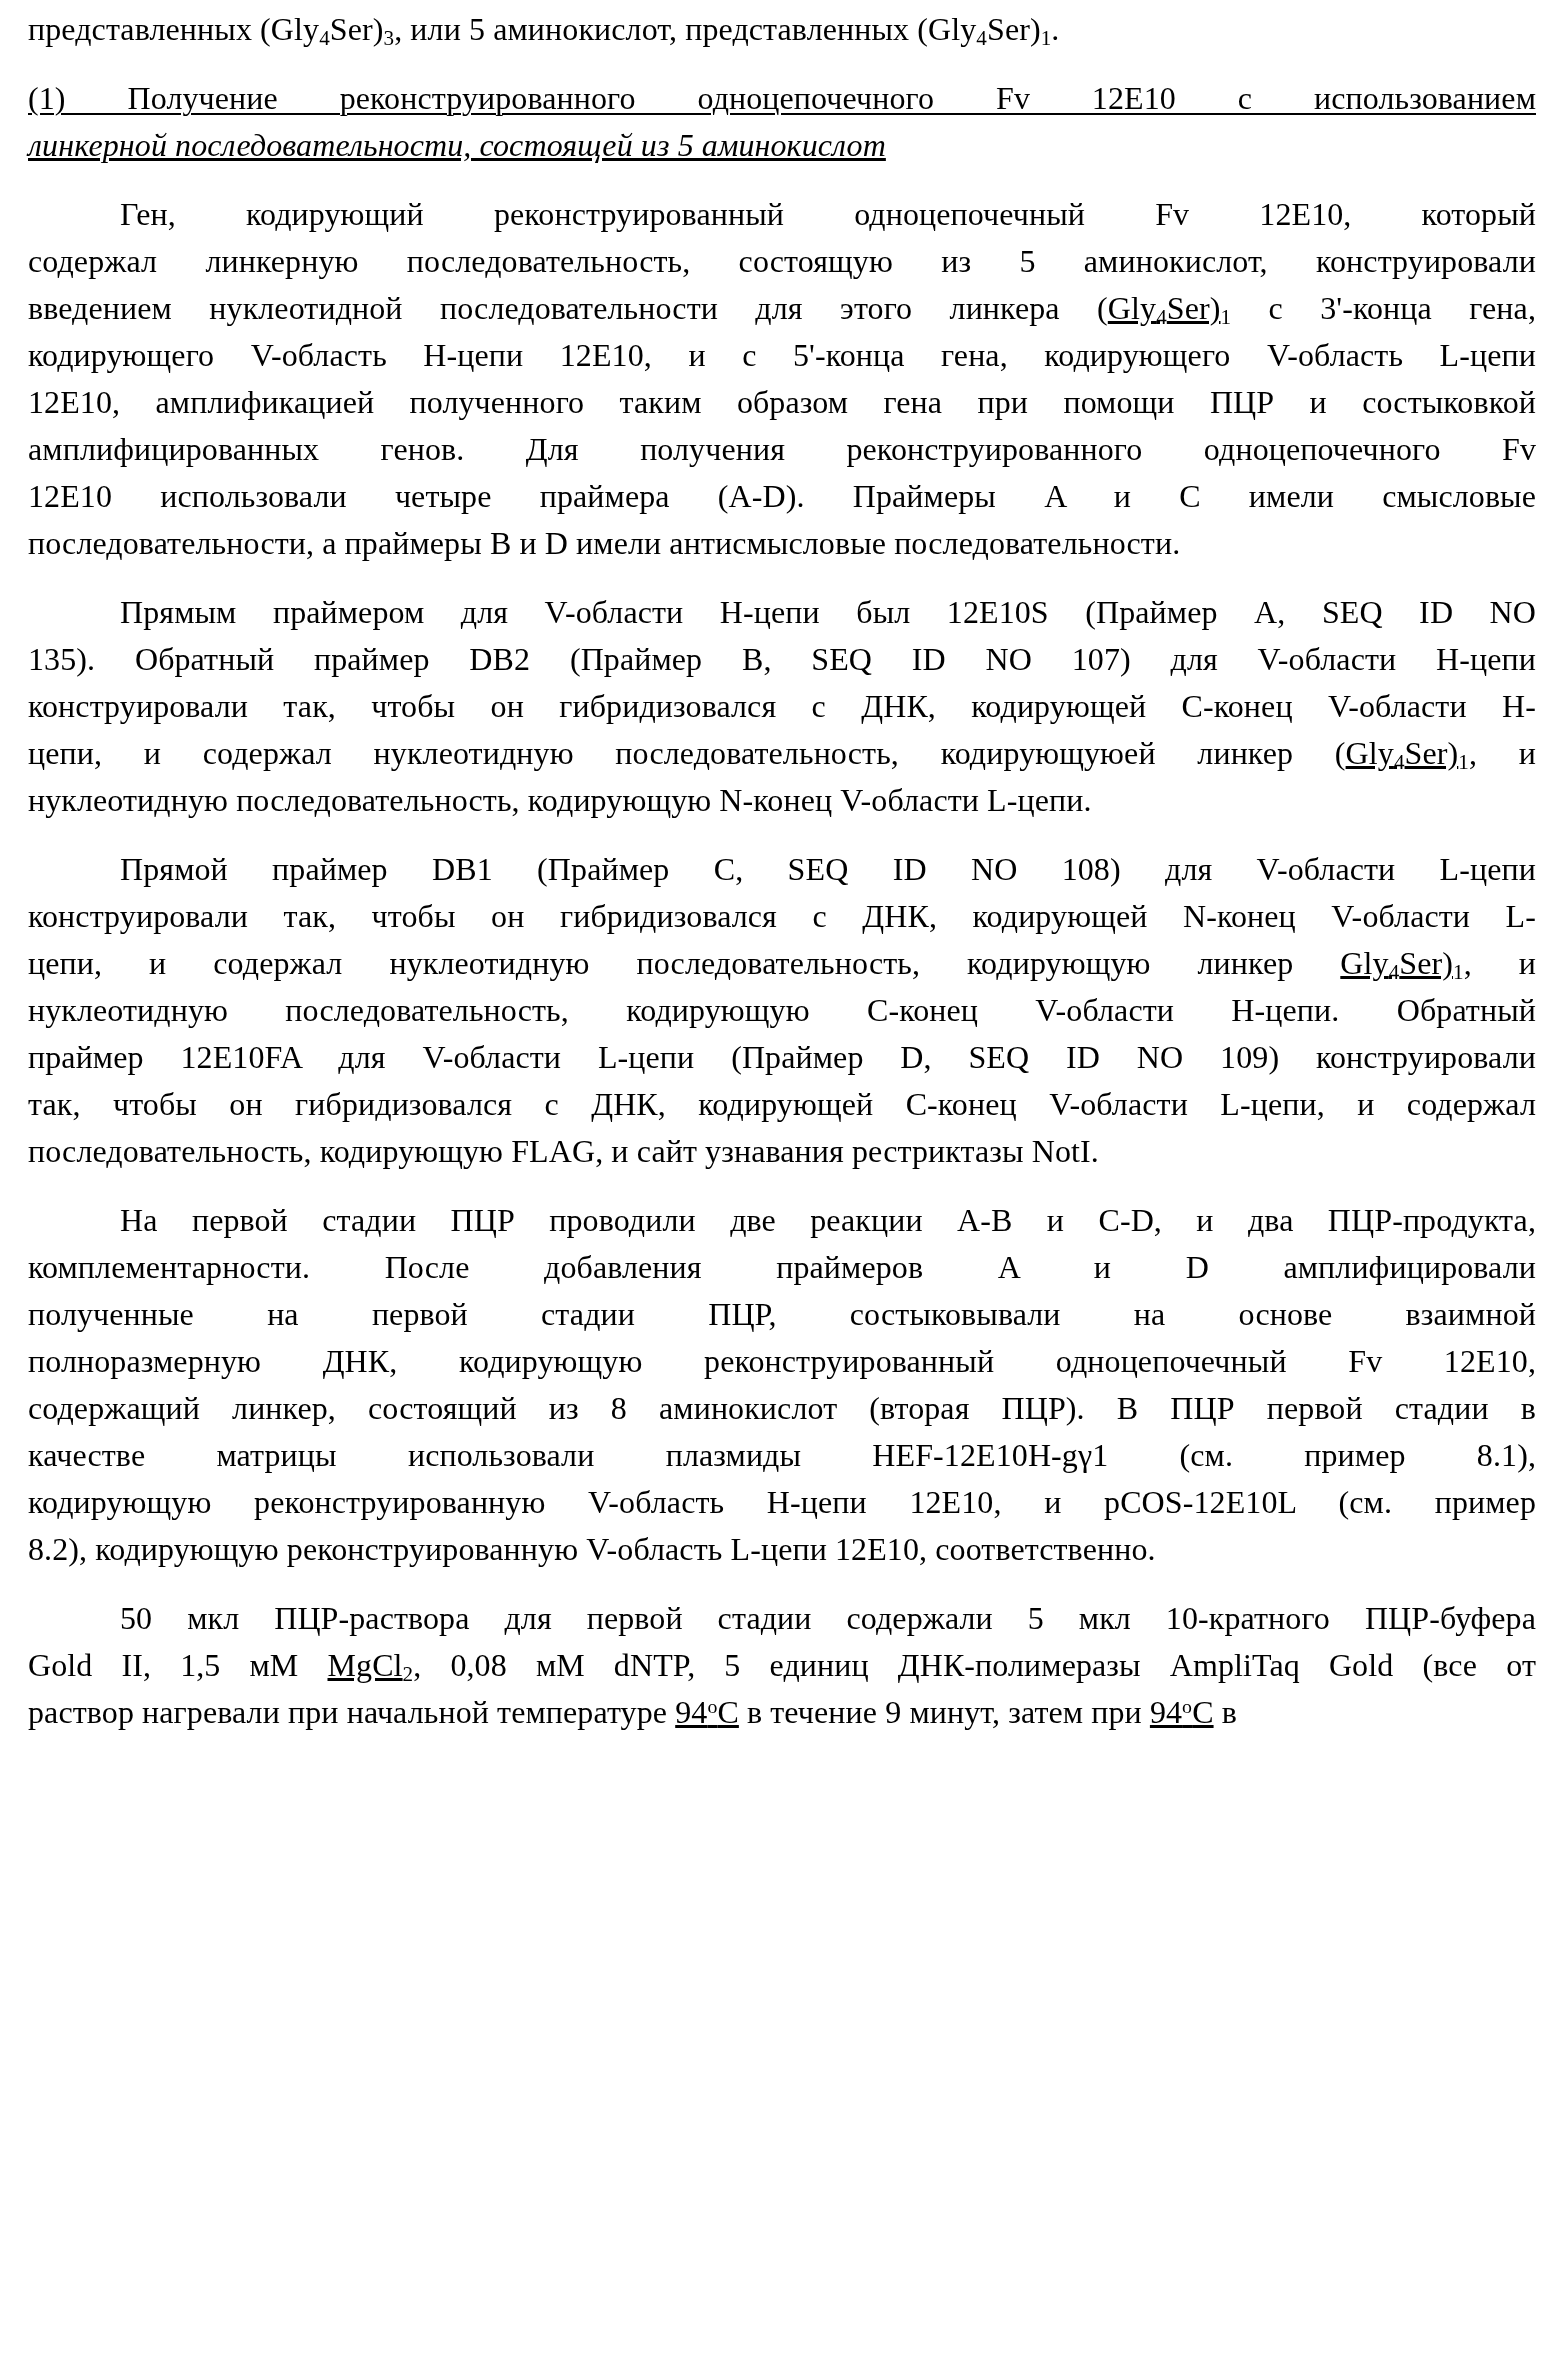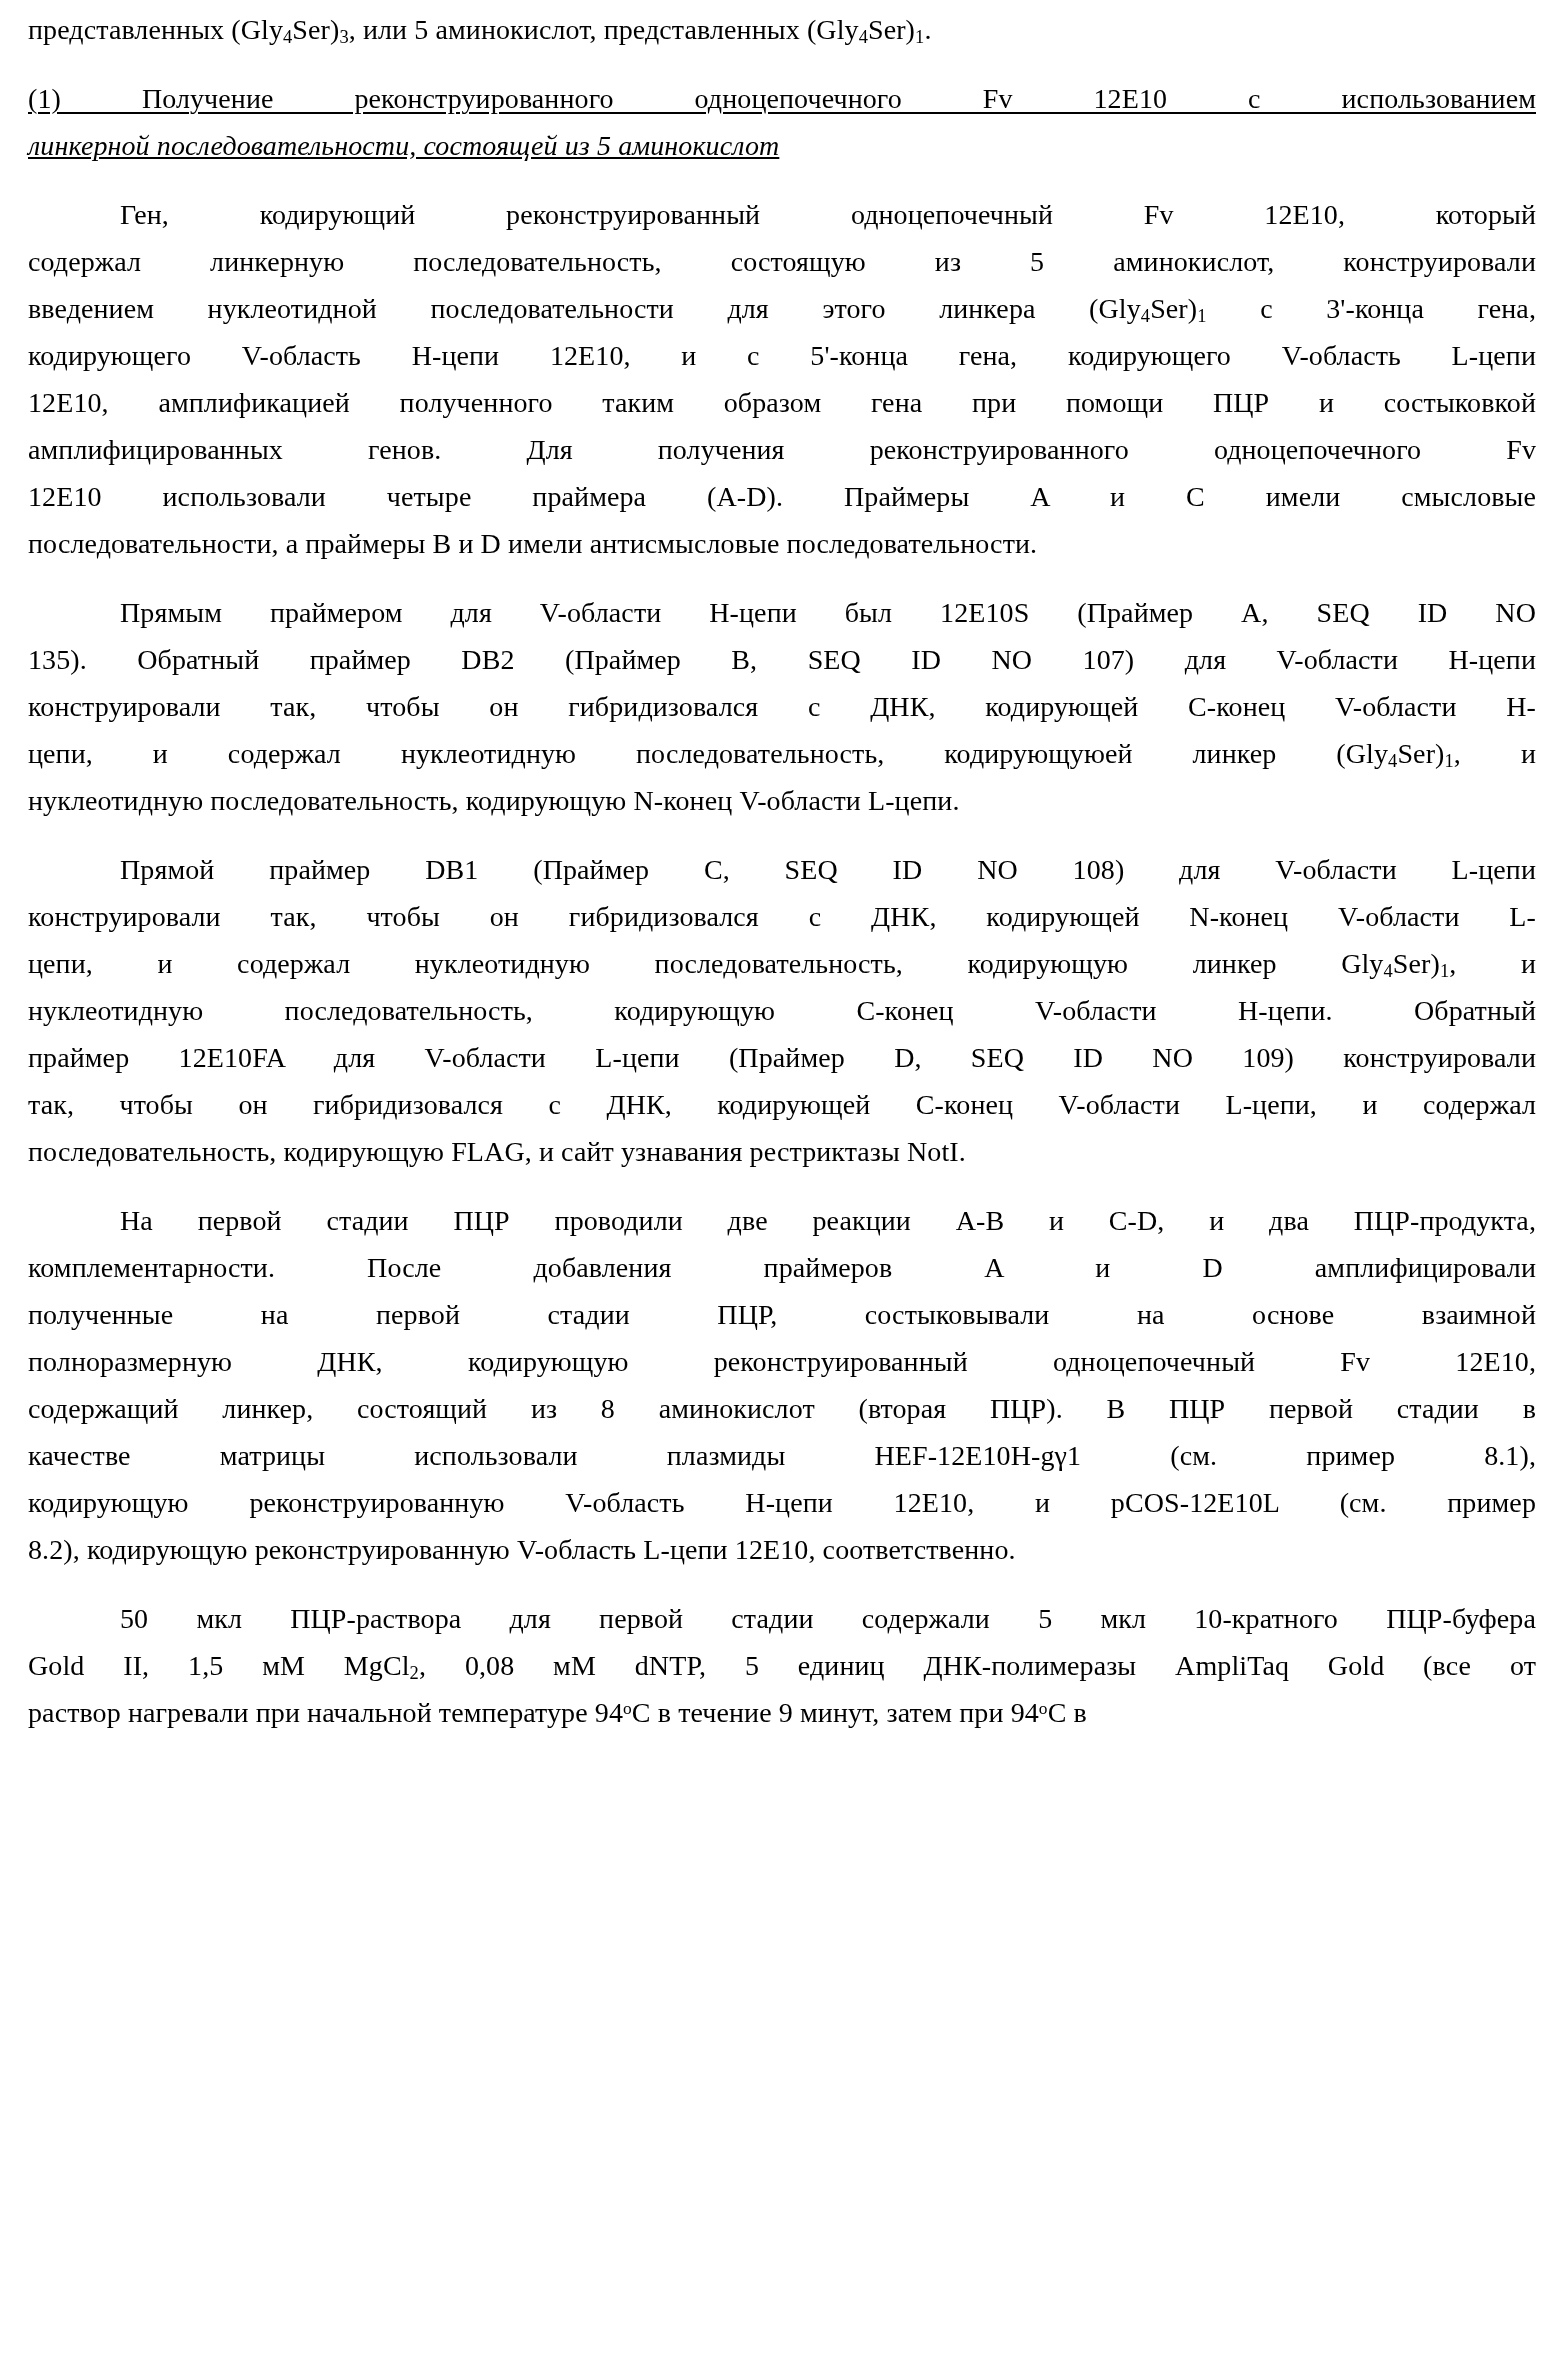--- a/index.html
+++ b/index.html
@@ -15,21 +15,21 @@
   #page {
     position: relative;
     width: 1564px;
     height: 2366px;
     box-sizing: border-box;
     padding: 6.2px 28px 0 28px;
     background: #ffffff;
     overflow: hidden;
   }
   .doc {
-    font-size: 28px;
+    font-size: 32px;
     line-height: 47px;
     text-align: justify;
     text-justify: inter-word;
     letter-spacing: 0.1px;
   }
   p.para {
     margin: 0 0 0 0;
     text-align: justify;
     text-align-last: left;
   }
@@ -54,21 +54,21 @@
   sub {
     font-size: 0.66em;
     vertical-align: -0.22em;
     line-height: 0;
   }
   sup {
     font-size: 0.62em;
     vertical-align: 0.48em;
     line-height: 0;
   }
-  .nw { white-space: nowrap; }
+  .nw { white-space: nowrap; text-decoration: underline; }
 </style>
 </head>
 <body>
 
 <div id="page">
   <div class="doc">
 
     <p class="para"><span>представленных (Gly</span><sub>4</sub><span>Ser)</span><sub>3</sub><span>, или 5 аминокислот, представленных (Gly</span><sub>4</sub><span>Ser)</span><sub>1</sub><span>.</span></p>
 
     <div class="gap-para"></div>

